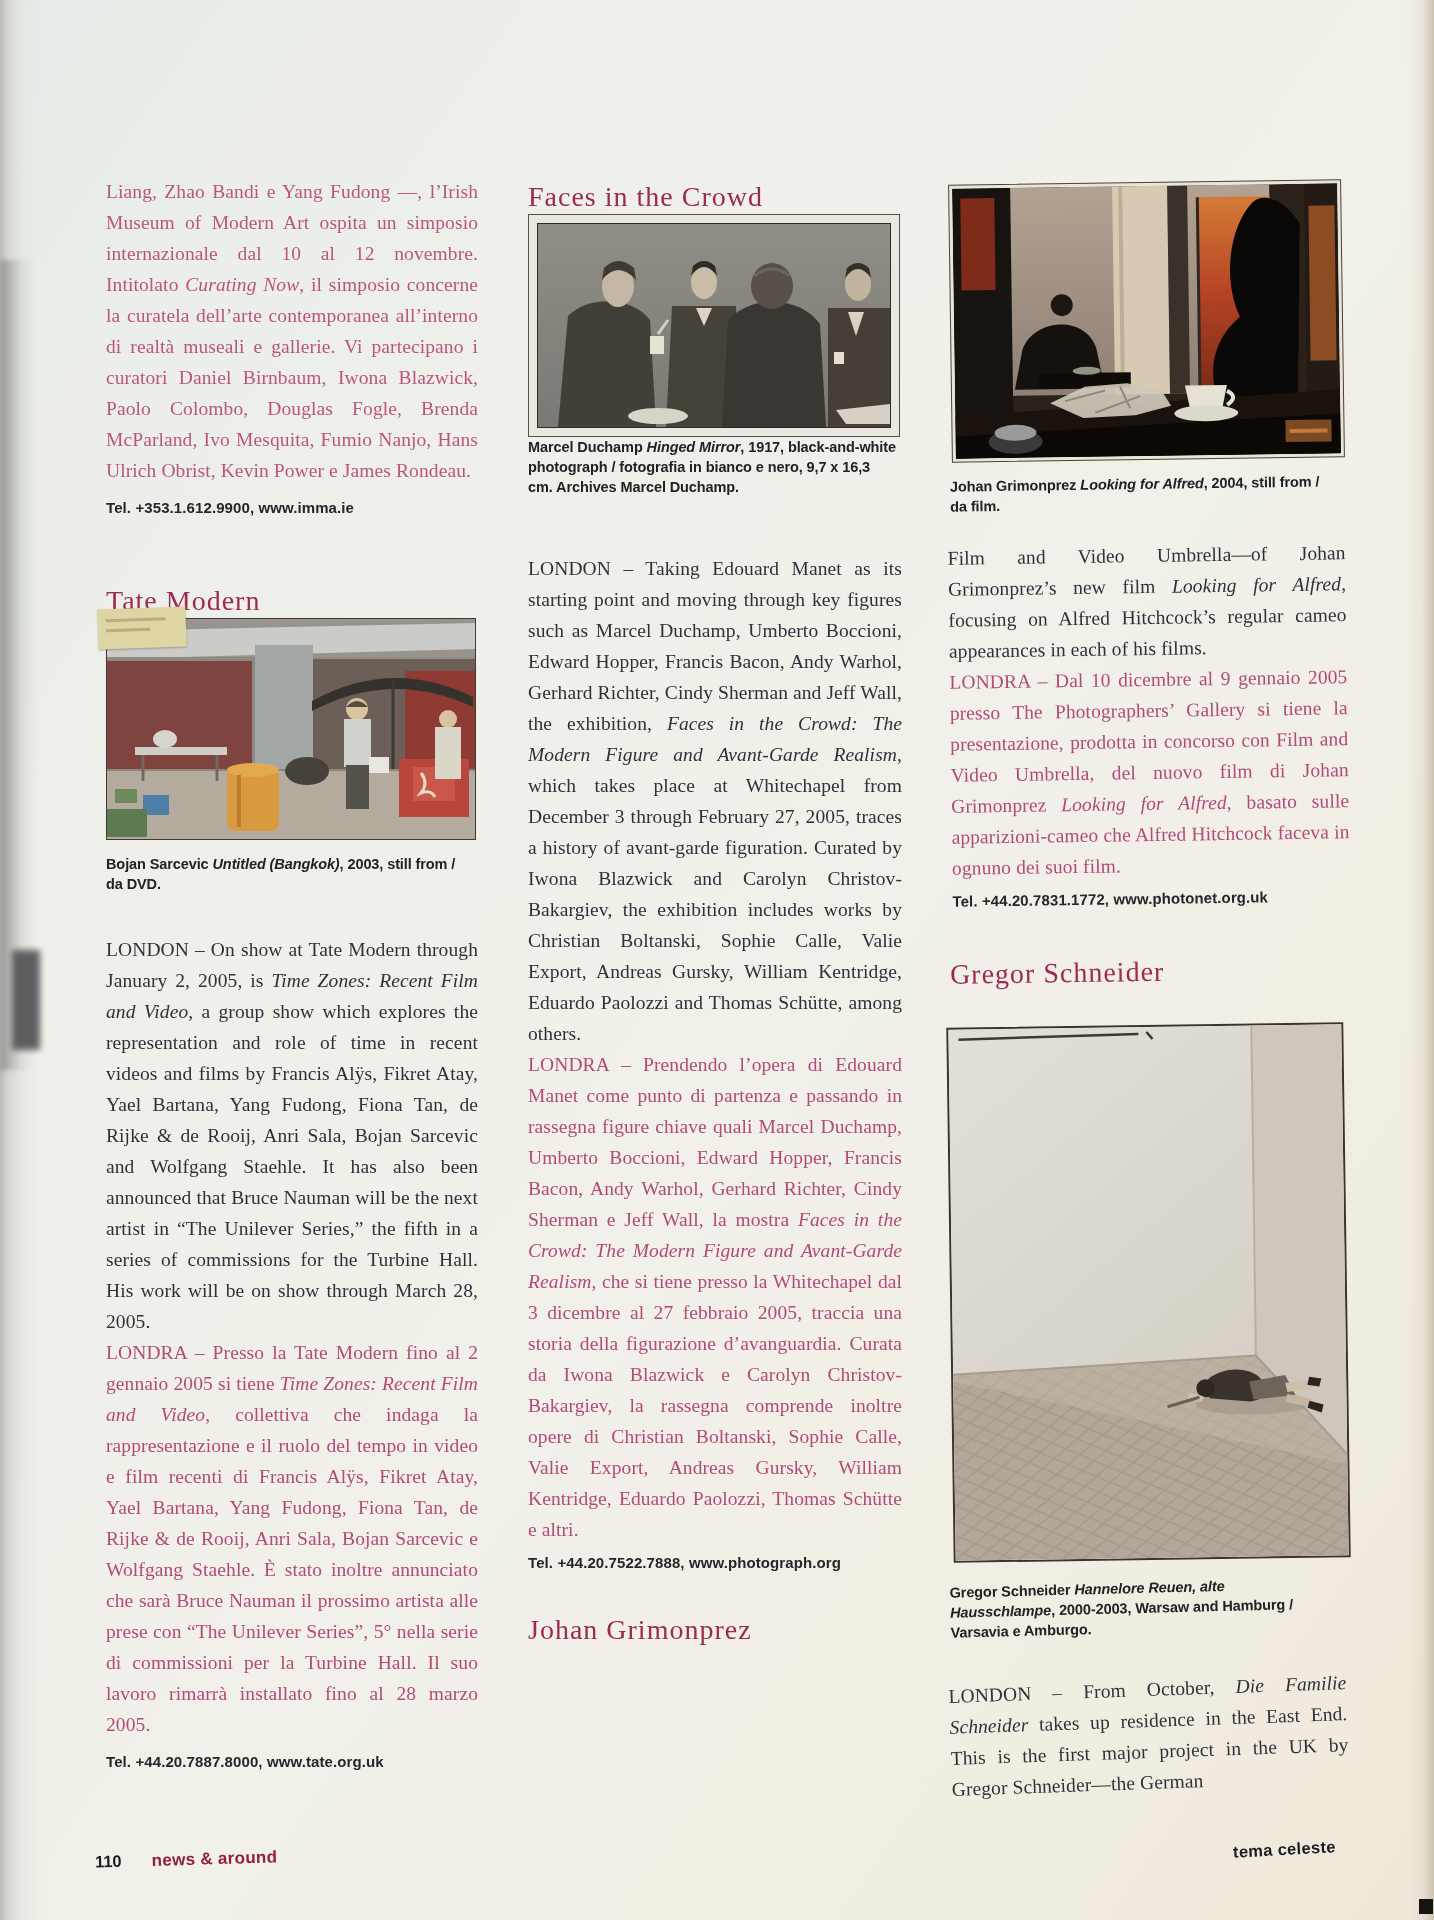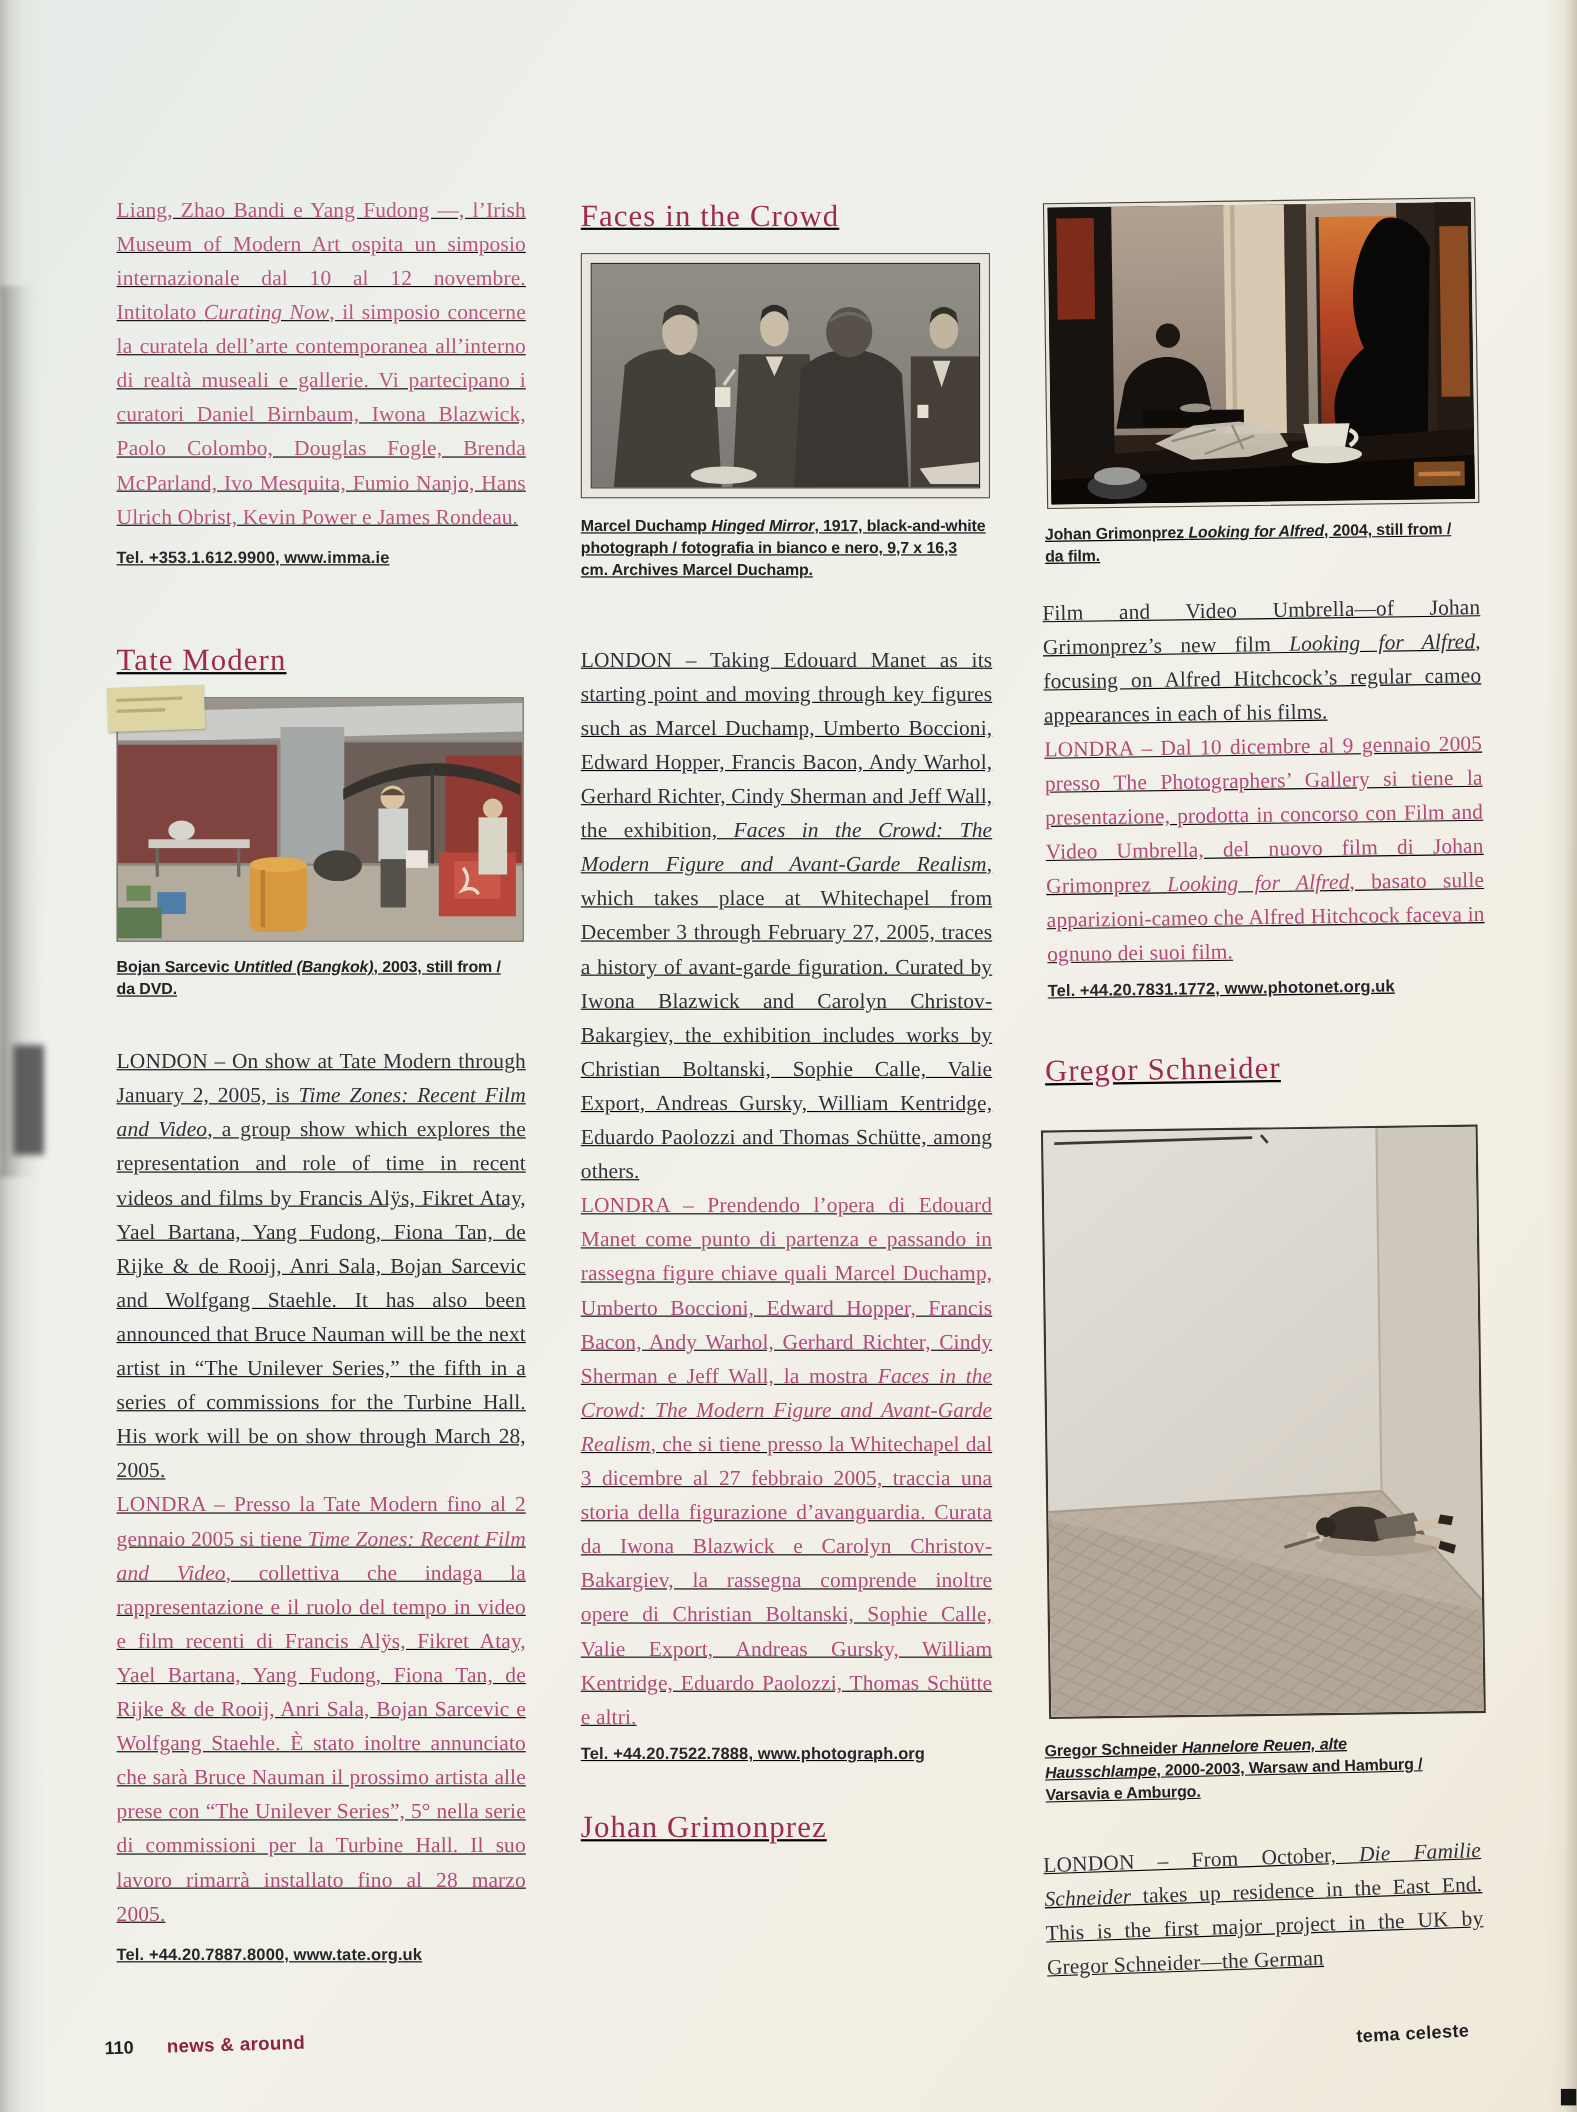--- a/index.html
+++ b/index.html
@@ -1,19 +1,19 @@
 <!DOCTYPE html>
 <html><head>
 <meta charset="utf-8">
 <style>
   html,body{margin:0;padding:0;background:#888;}
   .page{position:relative;width:1434px;height:1920px;overflow:hidden;
         background:linear-gradient(125deg,#e7ece8 0%,#eff0ea 28%,#f1f0e9 55%,#f1ede1 82%,#efe8da 100%);
         font-family:"Liberation Serif",serif;}
-  .col{position:absolute;text-decoration:underline;}
+  .col{position:absolute;}
   .body{font:19.5px/31px "Liberation Serif",serif;text-align:justify;color:#30303a;letter-spacing:0.1px;margin:0;}
   .pink{color:#b14b77;}
   .pinklight{color:#bb5580;}
   .it{font-style:italic;}
   .bd{font-weight:bold;}
   .tel{font:700 15px/20px "Liberation Sans",sans-serif;color:#26262a;letter-spacing:0.1px;margin:0;}
   .heading{font:28px/34px "Liberation Serif",serif;color:#9d2a52;letter-spacing:1px;margin:0;}
   .caption{font:700 14.5px/20px "Liberation Sans",sans-serif;color:#222226;letter-spacing:-0.1px;text-align:left;margin:0;}
   .figure{position:relative;line-height:0;}
   .frame-thin{border:1px solid #3c3a34;}
@@ -36,21 +36,21 @@
   .corner-mark{position:absolute;right:1px;bottom:6px;width:14px;height:15px;background:#141414;}
   .footer-left{position:absolute;left:95px;top:1850px;transform:rotate(-1.6deg);
                font-family:"Liberation Sans",sans-serif;}
   .footer-left .num{font-weight:700;font-size:16.5px;color:#1e1e22;margin-right:30px;}
   .footer-left .sec{font-weight:700;font-size:17px;color:#8e2040;letter-spacing:.3px;}
   .footer-right{position:absolute;right:98px;top:1840px;transform:rotate(-3deg);
                 font:700 16.5px "Liberation Sans",sans-serif;color:#1d1d20;letter-spacing:.3px;}
   .tilt-s{transform:rotate(-0.8deg);}
   .tilt-m{transform:rotate(-1.4deg);}
   .tilt-l{transform:rotate(-2deg);}
-  .mt6{margin-top:12px;}.mt8{margin-top:8px;}.mt14{margin-top:14px;}.mt16{margin-top:16px;}
+  .mt6{margin-top:12px;}.mt8{margin-top:8px;}.mt14{margin-top:14px;}.mt16{margin-top:0;}
   .mt18{margin-top:18px;}.mt26{margin-top:26px;}.mt36{margin-top:36px;}
   .mt40{margin-top:40px;}.mt46{margin-top:46px;}
   .mt56{margin-top:56px;}.mt66{margin-top:66px;}
 </style>
 </head>
 <body>
 
 <div class="page">
 
   <div class="edge-left"></div>

